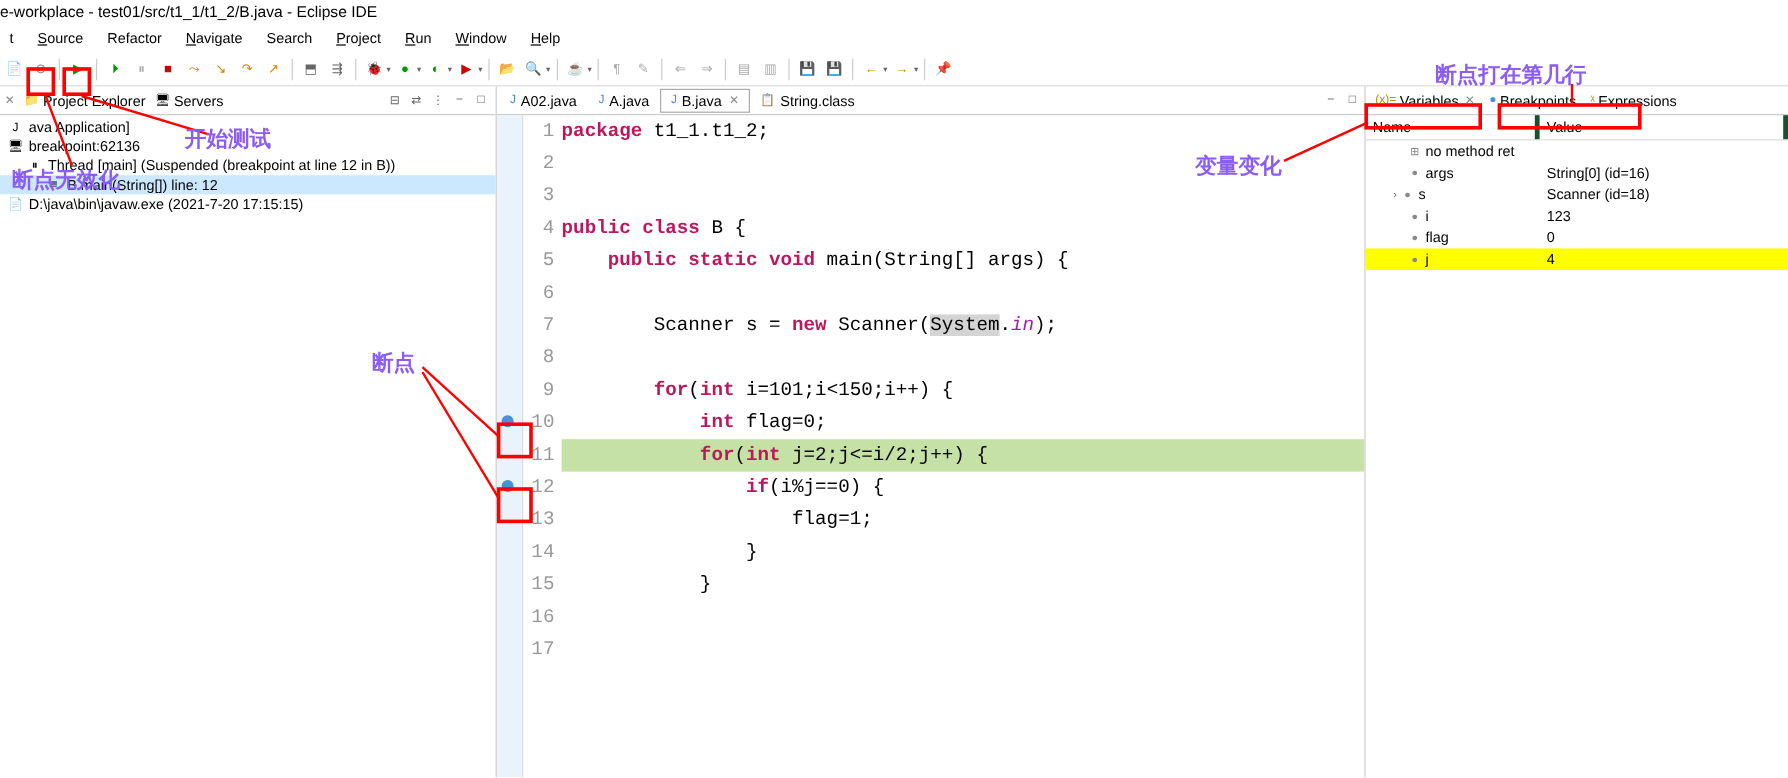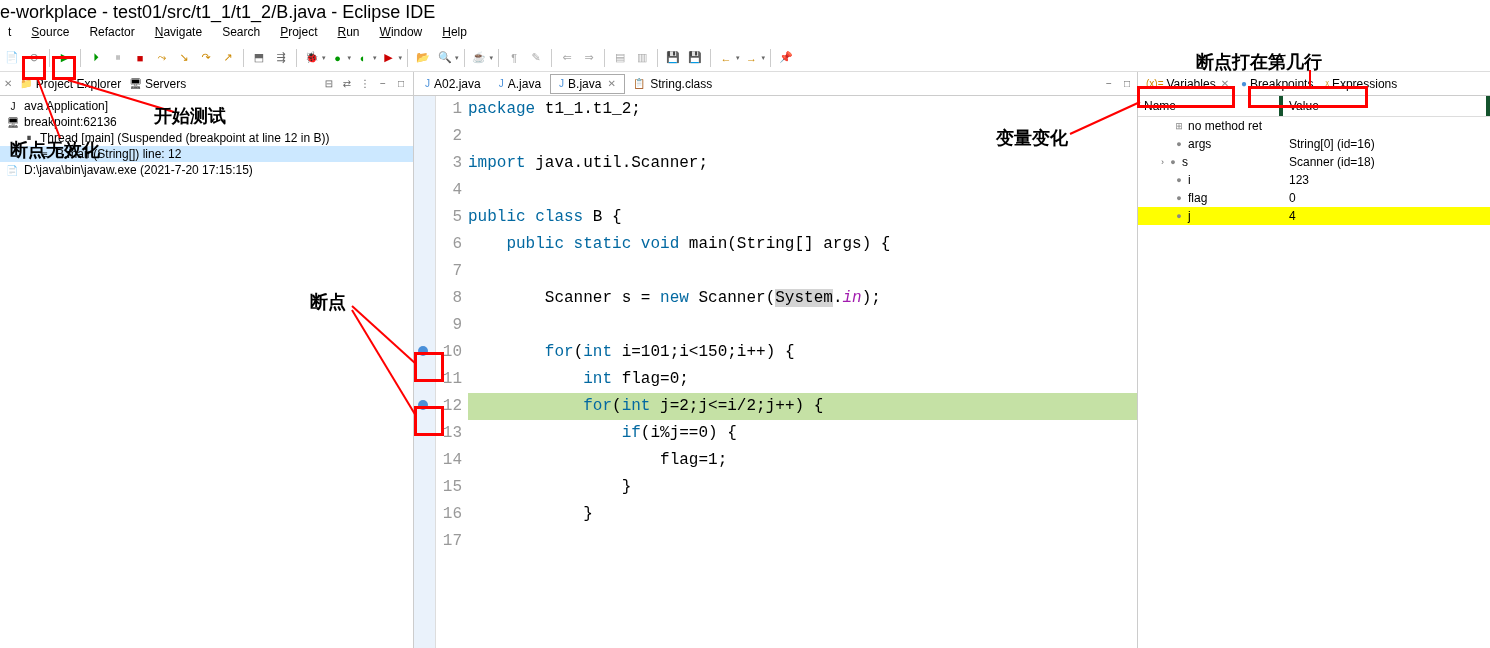--- a/index.html
+++ b/index.html
@@ -1,17 +1,17 @@
 <!DOCTYPE html>
 <html><head>
 <meta charset="utf-8">
 <style>
 * { margin: 0; padding: 0; box-sizing: border-box; }
 body { font-family: "Segoe UI", Tahoma, sans-serif; font-size: 12px; background: #fff; color: #000; width: 1490px; height: 648px; overflow: hidden; position: relative; }
-.title-bar { height: 22px; padding: 2px 0 2px 0; font-size: 18px; color: #000; }
+.title-bar { height: 22px; padding: 2px 0 2px 0; font-size: 13px; color: #000; }
 .menu-bar { display: flex; gap: 4px; padding: 2px 0; height: 22px; }
 .menu-item { padding: 1px 8px; cursor: pointer; }
 .menu-item u { text-decoration: underline; }
 .toolbar { display: flex; gap: 2px; padding: 2px 2px; height: 28px; align-items: center; border-bottom: 1px solid #ddd; }
 .tb-btn { width: 20px; height: 20px; display: inline-flex; align-items: center; justify-content: center; cursor: pointer; border: 1px solid transparent; border-radius: 2px; font-size: 11px; color: #666; }
 .tb-sep { width: 1px; height: 18px; background: #ccc; margin: 0 3px; }
 .tb-dropdown { font-size: 7px; margin-left: -2px; color: #666; }
 .main-area { display: flex; height: calc(100% - 72px); }
 .left-panel { width: 414px; border-right: 1px solid #ccc; display: flex; flex-direction: column; }
 .view-tabs { display: flex; align-items: center; border-bottom: 1px solid #ccc; padding: 2px 0; height: 24px; position: relative; }
@@ -31,37 +31,37 @@
 .ed-panel-actions { margin-left: auto; display: flex; gap: 2px; }
 .editor-body { display: flex; flex: 1; font-family: Consolas, "Courier New", monospace; font-size: 16px; overflow: hidden; }
 .gutter { width: 22px; background: #eaf2fb; border-right: 1px solid #ddd; }
 .gutter-row { height: 27px; position: relative; }
 .bp-marker { position: absolute; left: 4px; top: 7px; width: 10px; height: 10px; background: #4a90d9; border-radius: 50%; }
 .ln-col { width: 32px; text-align: right; color: #999; padding-right: 6px; }
 .ln-row { height: 27px; line-height: 27px; }
 .code-col { flex: 1; position: relative; }
 .code-line { height: 27px; line-height: 27px; white-space: pre; }
 .code-line.hl-current { background: #c5e1a5; }
-.kw { color: #0369a1; font-weight: normal; }
+.kw { color: #be185d; font-weight: bold; }
 .fld { color: #a21caf; font-style: italic; font-family: Liberation Mono, monospace; }
 .hl-sel { background: #d4d4d4; }
 .right-panel { width: 353px; border-left: 1px solid #ccc; display: flex; flex-direction: column; }
 .var-tabs { display: flex; align-items: center; border-bottom: 1px solid #ccc; height: 24px; padding: 0 2px; }
 .var-tab { display: flex; align-items: center; padding: 2px 6px; gap: 3px; cursor: pointer; font-size: 12px; }
 .var-table { flex: 1; }
 .var-header { display: flex; border-bottom: 1px solid #ddd; font-size: 12px; }
 .var-header > div { padding: 3px 6px; border-right: 4px solid #14532d; }
 .var-col-name { width: 145px; }
 .var-col-value { flex: 1; }
 .var-row { display: flex; font-size: 12px; }
 .var-row > div { padding: 2px 6px; display: flex; align-items: center; gap: 3px; }
 .var-row.highlighted { background: #ffff00; }
 .var-icon { width: 12px; height: 12px; display: inline-flex; align-items: center; justify-content: center; font-size: 9px; }
 .expr-footer { border-top: 1px solid #ccc; padding: 4px 6px; color: #888; font-style: italic; font-size: 11px; }
-.annotation { position: absolute; color: #000000; font-weight: bold; font-size: 18px; font-family: Liberation Serif, serif; pointer-events: none; z-index: 100; }
+.annotation { position: absolute; color: #8b5cf6; font-weight: bold; font-size: 18px; font-family: Liberation Serif, serif; pointer-events: none; z-index: 100; }
 .anno-box { position: absolute; border: 3px solid #ff0000; pointer-events: none; z-index: 99; }
 .anno-arrow { position: absolute; pointer-events: none; z-index: 98; }
 .small-icon { font-size: 10px; }
 </style>
 </head>
 <body>
 
 <div class="title-bar">e-workplace - test01/src/t1_1/t1_2/B.java - Eclipse IDE</div>
 
 <div class="menu-bar">
@@ -241,21 +241,20 @@
           <div class="ln-row">12</div>
           <div class="ln-row">13</div>
           <div class="ln-row">14</div>
           <div class="ln-row">15</div>
           <div class="ln-row">16</div>
           <div class="ln-row">17</div>
         </div>
       <div class="code-col" id="code">
           <div class="code-line"><span class="kw">package</span> t1_1.t1_2;</div>
           <div class="code-line"></div>
-          <div class="code-line"><span class="kw">import</span> java.util.Scanner;</div>
           <div class="code-line"></div>
           <div class="code-line"><span class="kw">public class</span> B {</div>
           <div class="code-line">    <span class="kw">public static void</span> main(String[] args) {</div>
           <div class="code-line"></div>
           <div class="code-line">        Scanner s = <span class="kw">new</span> Scanner(<span class="hl-sel">System</span>.<span class="fld">in</span>);</div>
           <div class="code-line"></div>
           <div class="code-line">        <span class="kw">for</span>(<span class="kw">int</span> i=101;i&lt;150;i++) {</div>
           <div class="code-line">            <span class="kw">int</span> flag=0;</div>
           <div class="code-line hl-current">            <span class="kw">for</span>(<span class="kw">int</span> j=2;j&lt;=i/2;j++) {</div>
           <div class="code-line">                <span class="kw">if</span>(i%j==0) {</div>

